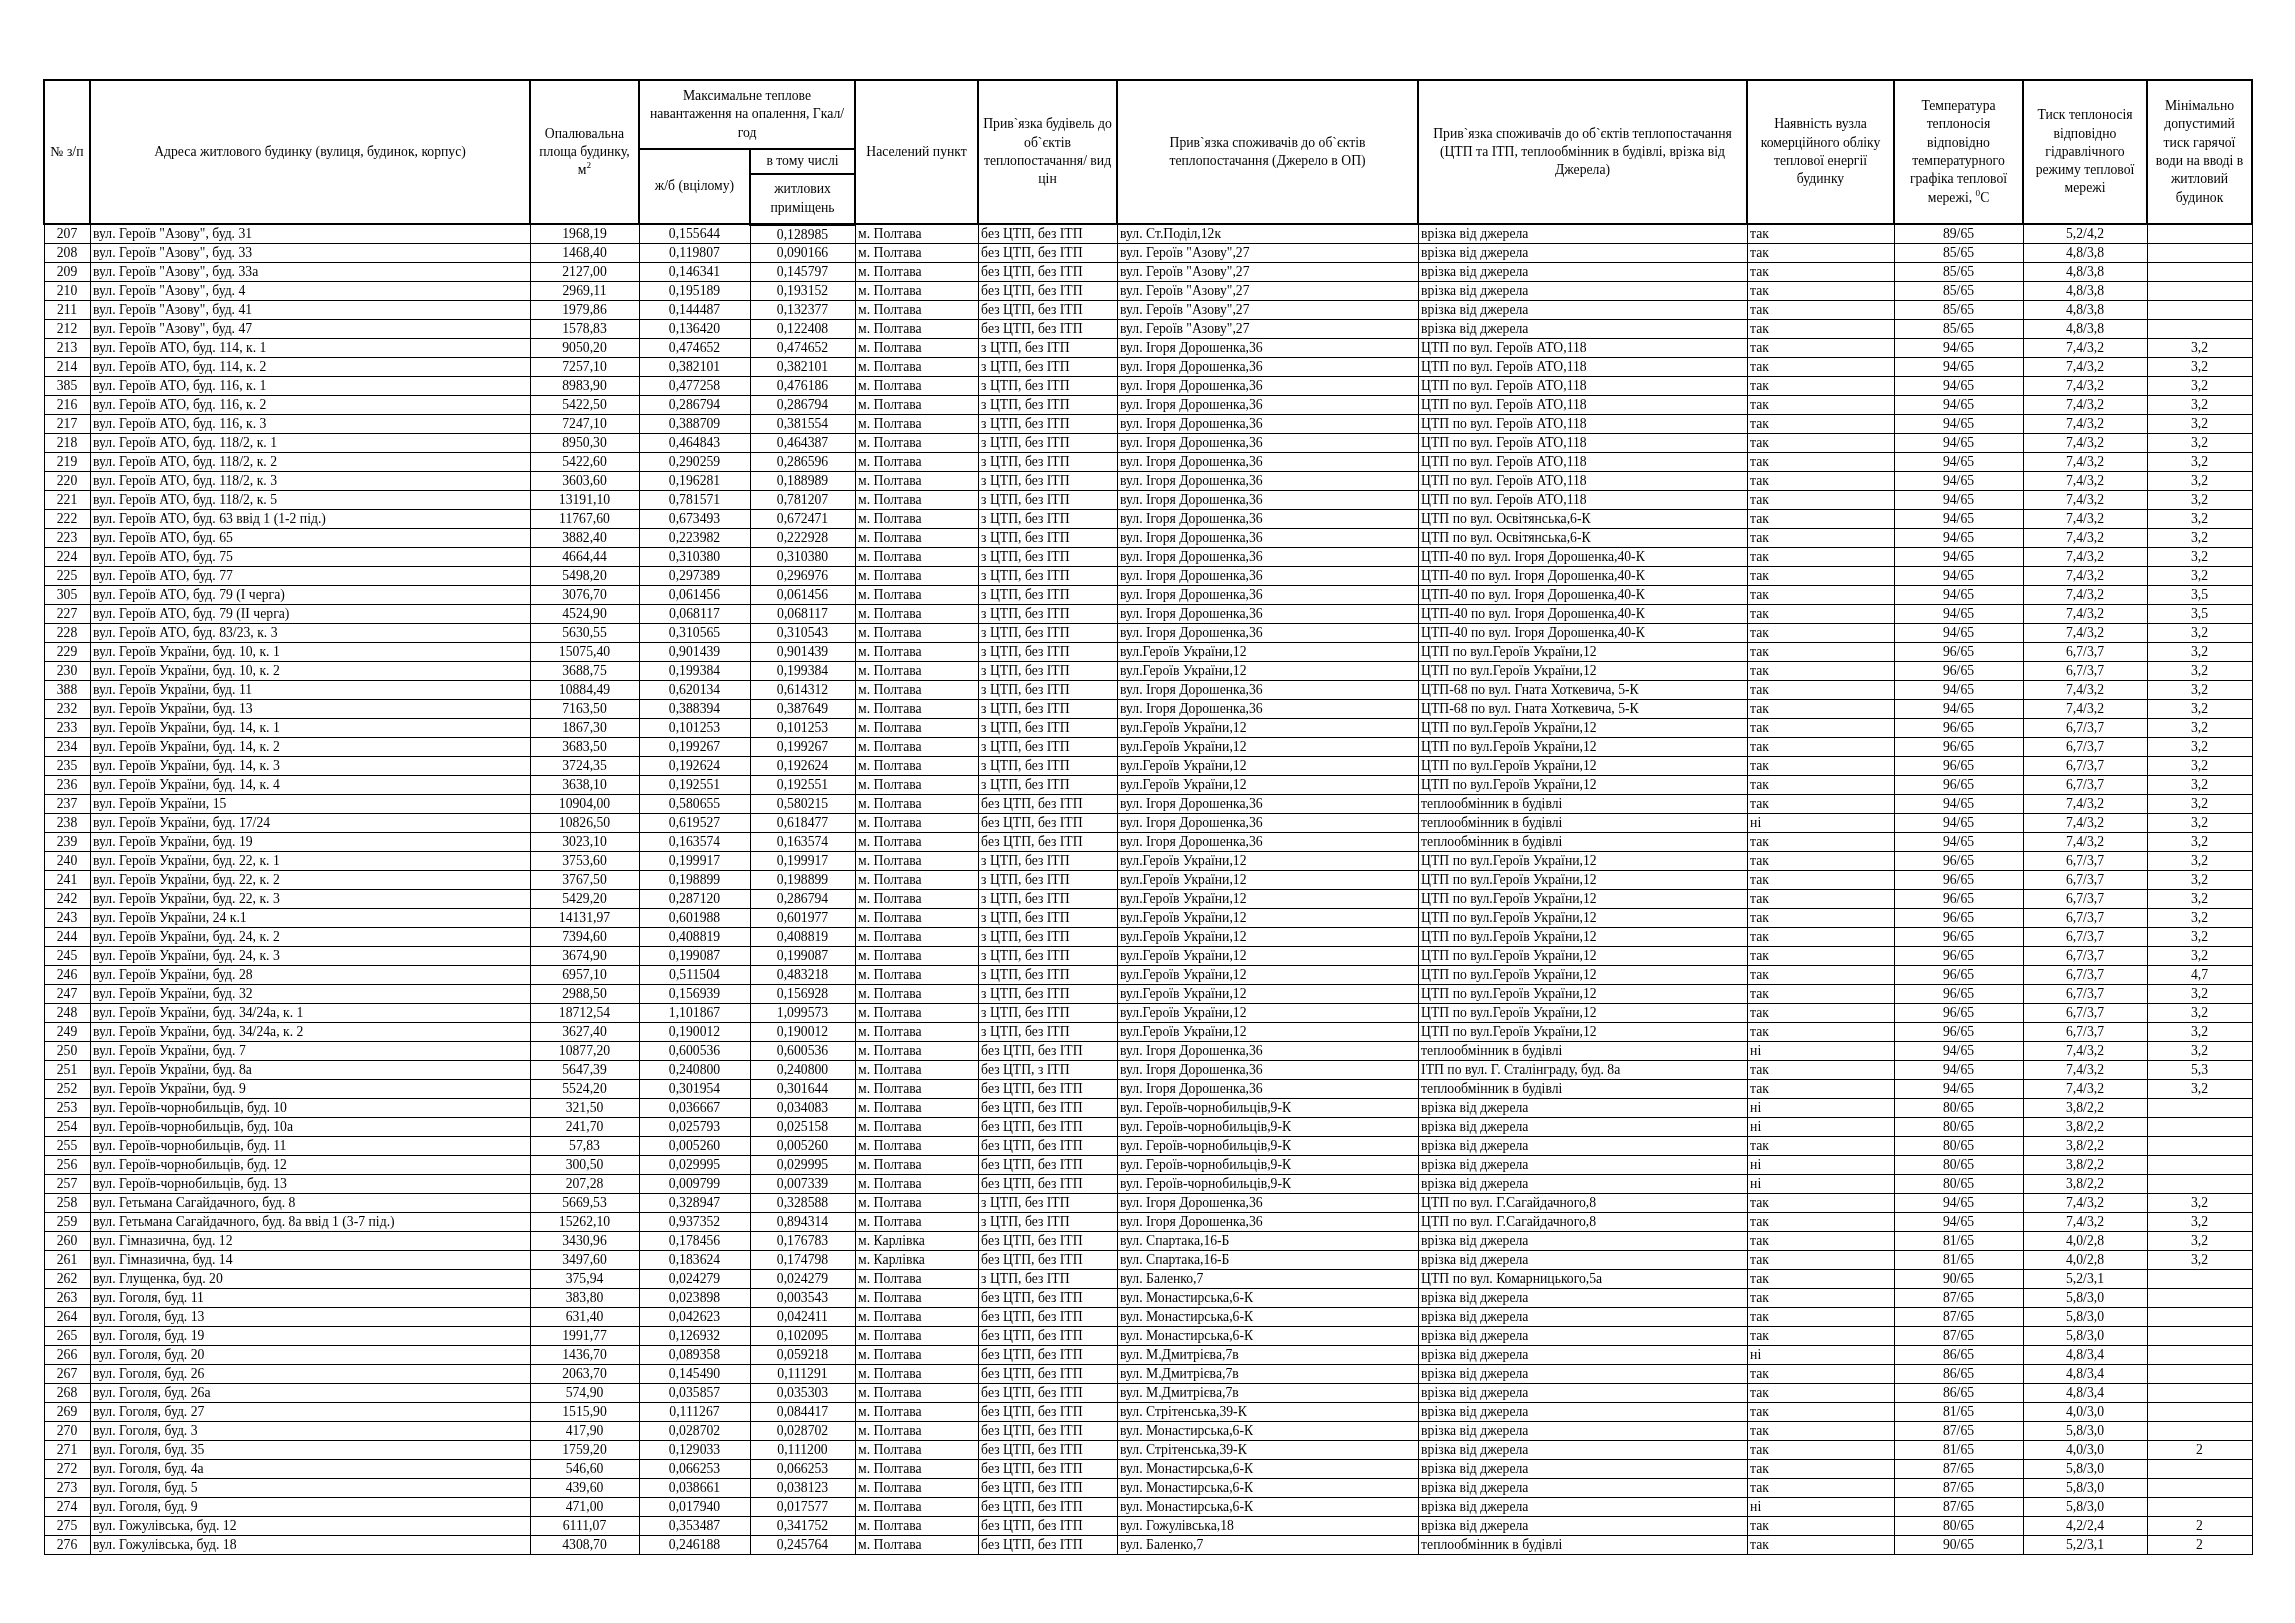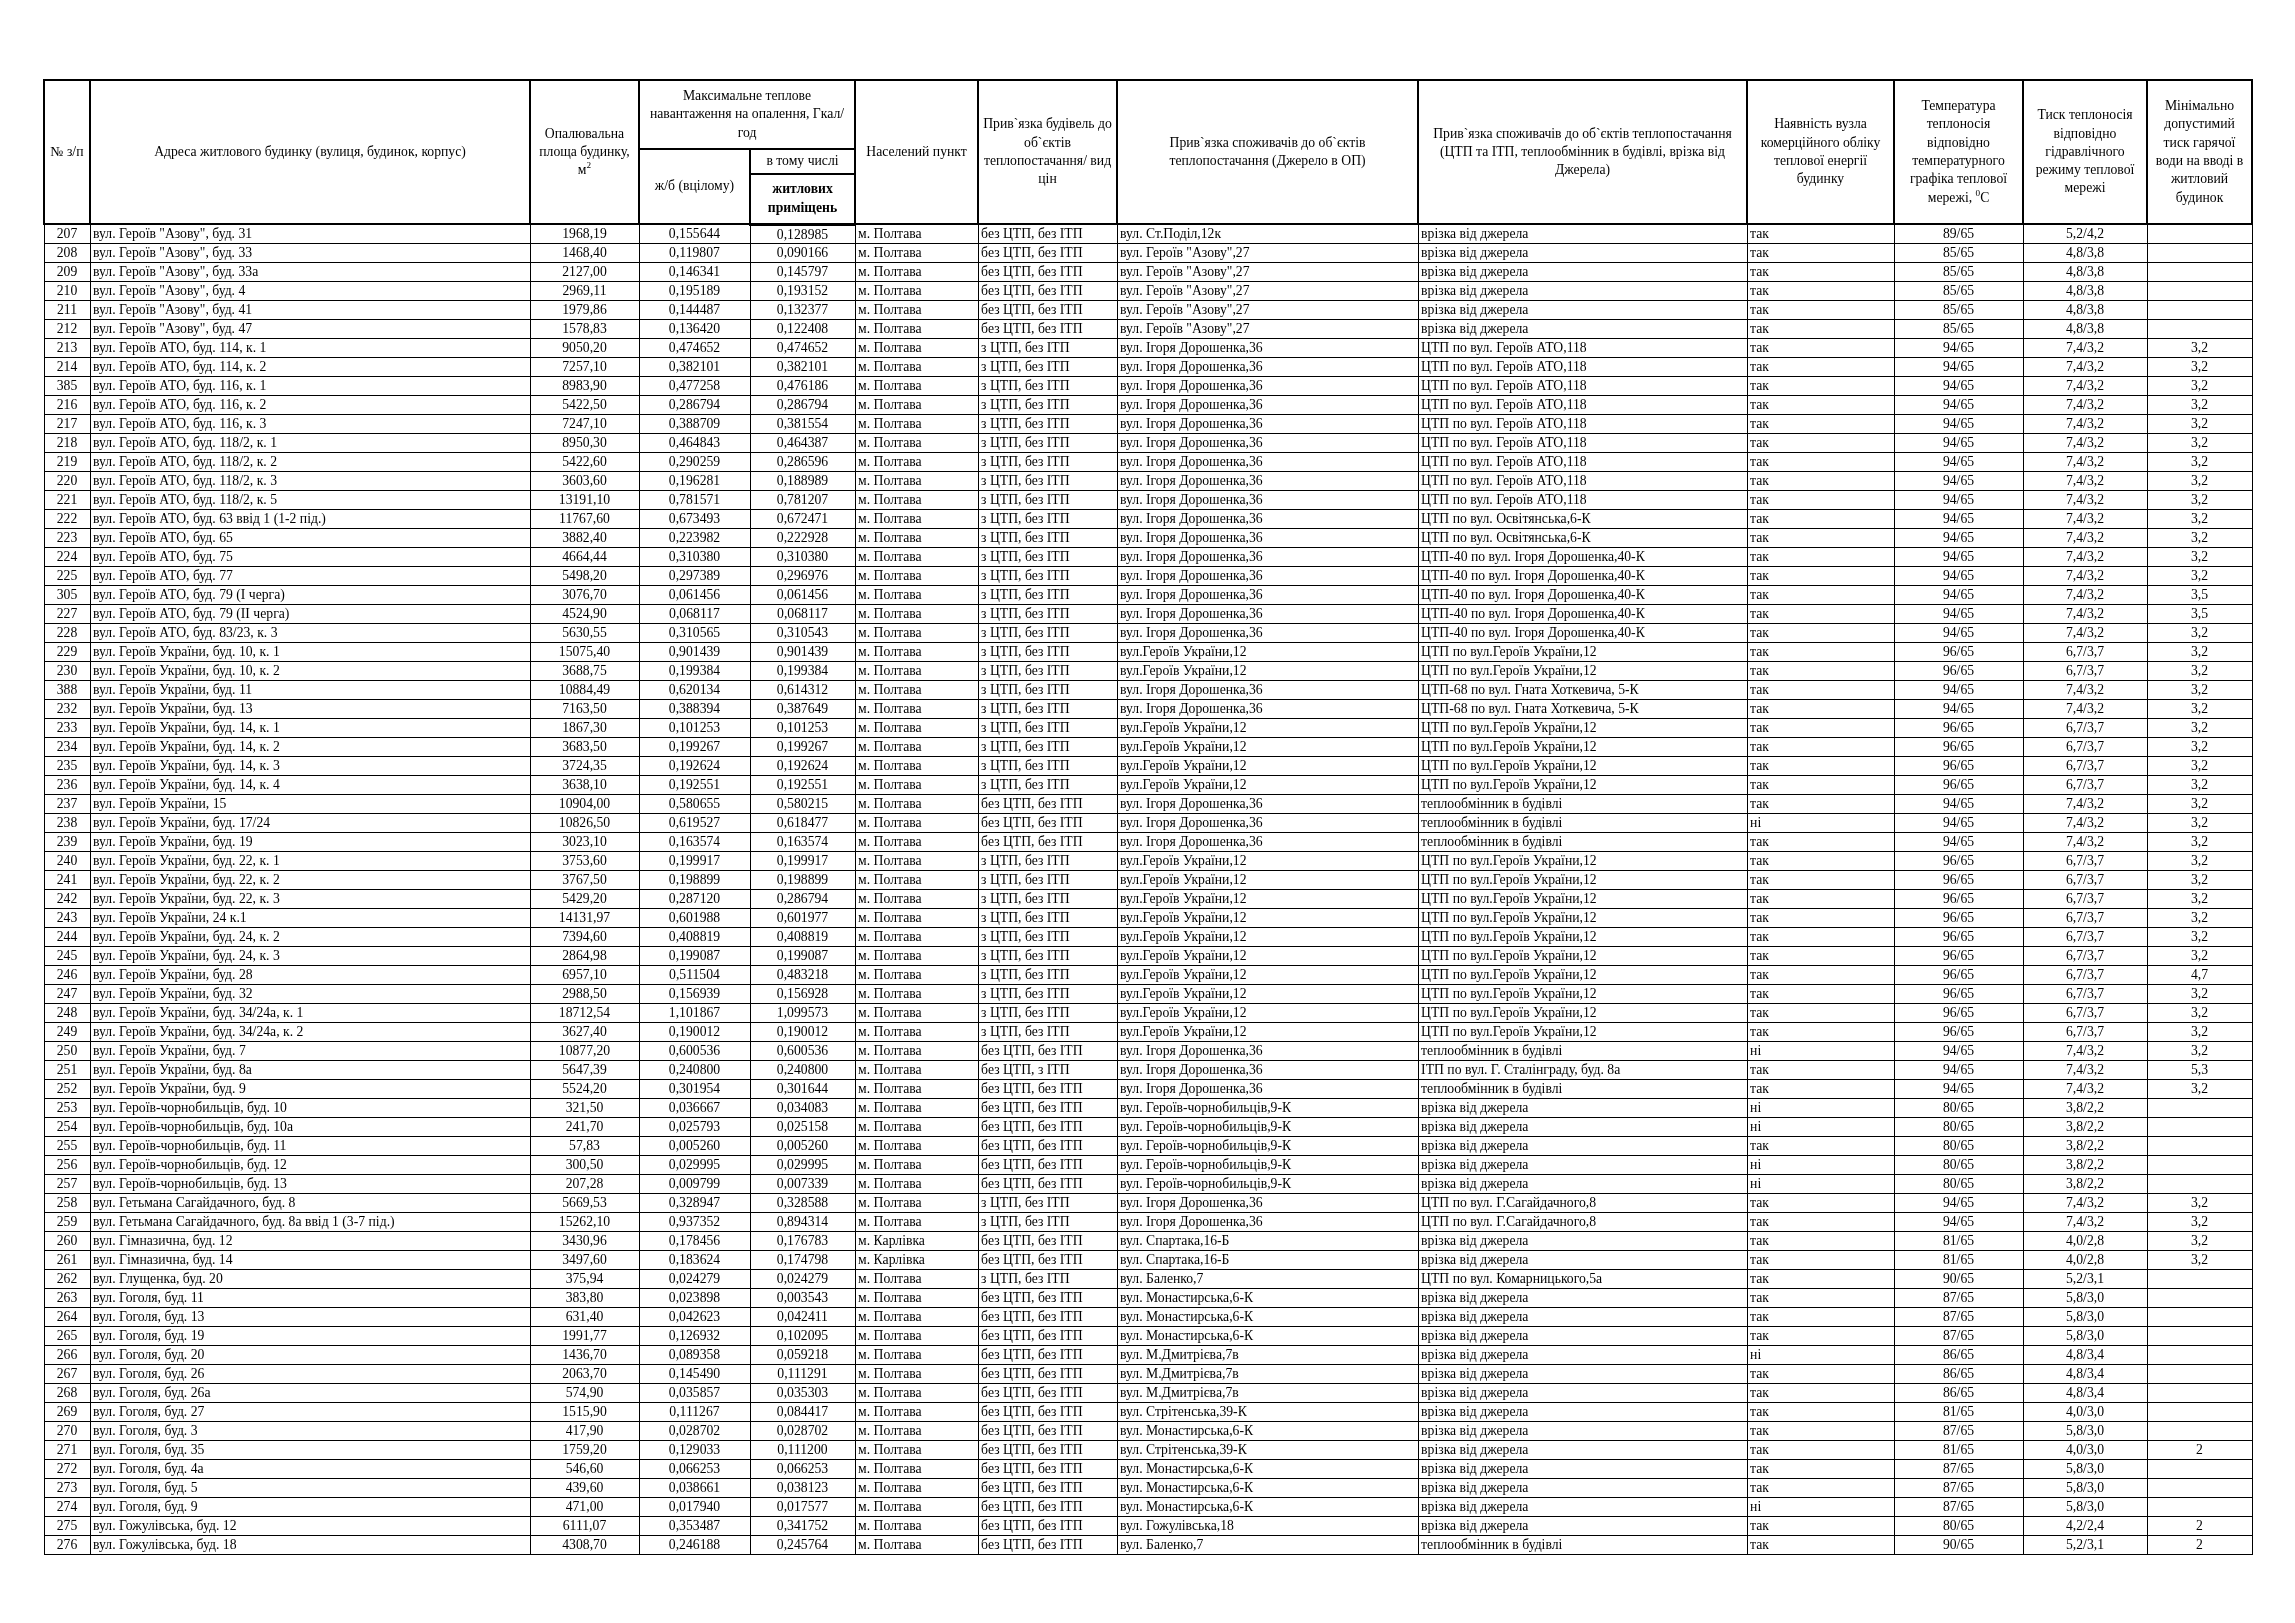--- a/index.html
+++ b/index.html
@@ -4,21 +4,21 @@
 <style>
   html, body { margin: 0; padding: 0; background: #ffffff; }
   body { width: 2295px; height: 1623px; position: relative; overflow: hidden;
          font-family: "Liberation Serif", "DejaVu Serif", serif; color: #000; }
   table.grid { position: absolute; left: 43px; top: 79px; border-collapse: collapse;
                table-layout: fixed; width: 2208px; }
   table.grid td, table.grid th { border: 1.3px solid #000; padding: 0 2.6px; overflow: hidden;
                white-space: nowrap; font-size: 13.7px; line-height: 17.7px; font-weight: normal; }
   table.grid th { white-space: normal; text-align: center; vertical-align: middle;
                line-height: 18.3px; font-size: 13.7px; border-width: 2px; }
-  thead tr:last-child th { border-bottom-width: 3.9px; font-weight: bold; }
+  thead tr:last-child th { border-bottom-width: 3.9px; }
   tbody tr { height: 19px; }
   tbody tr td { border-top-width: 2px; }
   td.c { text-align: center; }
   td.l { text-align: left; }
   sup { font-size: 9.2px; line-height: 0; }
   th.left-thick, td.left-thick { border-left-width: 2.6px; }
 </style>
 </head>
 <body>
 
@@ -628,21 +628,21 @@
         <td class="l">вул.Героїв України,12</td>
         <td class="l">ЦТП по вул.Героїв України,12</td>
         <td class="l">так</td>
         <td class="c">96/65</td>
         <td class="c">6,7/3,7</td>
         <td class="c">3,2</td>
       </tr>
       <tr>
         <td class="c">245</td>
         <td class="l">вул. Героїв України, буд. 24, к. 3</td>
-        <td class="c left-thick">2864,98</td>
+        <td class="c left-thick">3674,90</td>
         <td class="c">0,199087</td>
         <td class="c">0,199087</td>
         <td class="l">м. Полтава</td>
         <td class="l">з ЦТП, без ІТП</td>
         <td class="l">вул.Героїв України,12</td>
         <td class="l">ЦТП по вул.Героїв України,12</td>
         <td class="l">так</td>
         <td class="c">96/65</td>
         <td class="c">6,7/3,7</td>
         <td class="c">3,2</td>

